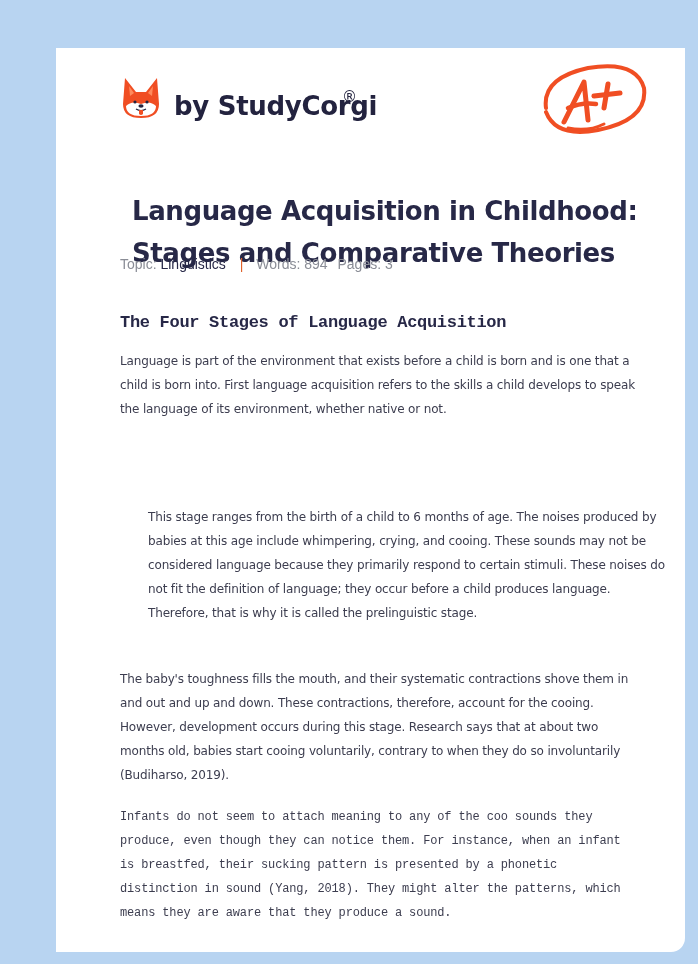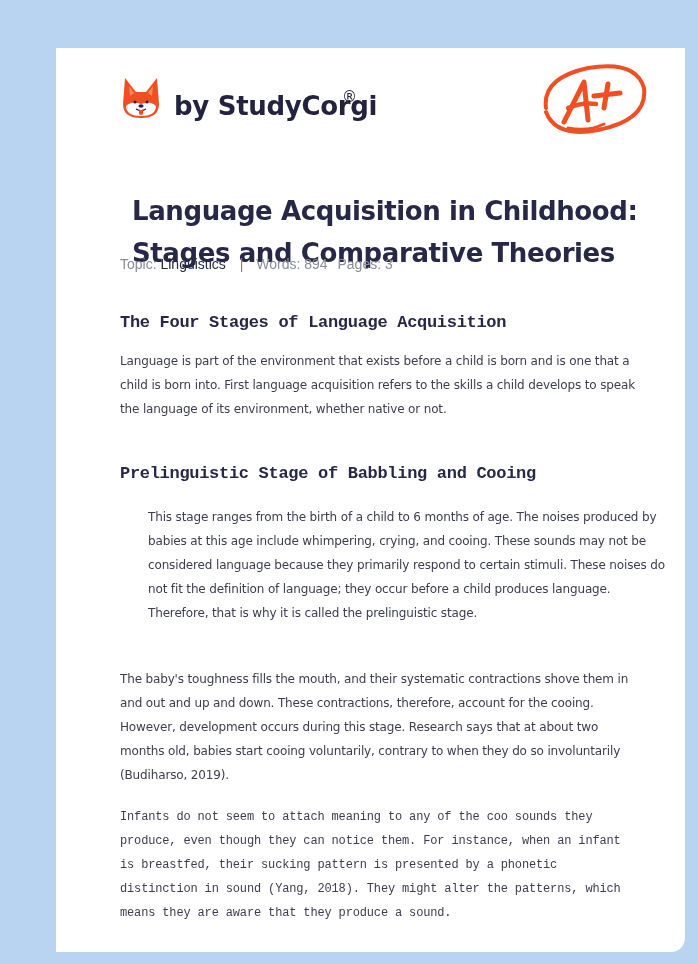--- a/index.html
+++ b/index.html
@@ -133,18 +133,17 @@
     <span>Topic:</span>
     <span class="topic-value">Linguistics</span>
     <span class="sep">|</span>
     <span>Words: 894</span>
     <span class="pages">Pages: 3</span>
   </div>
 
   <h2 class="h-four">The Four Stages of Language Acquisition</h2>
   <p class="p1">Language is part of the environment that exists before a child is born and is one that a child is born into. First language acquisition refers to the skills a child develops to speak the language of its environment, whether native or not.</p>
 
-  <h2 class="h-preling">Prelinguistic Stage of Babbling and Cooing</h2>
   <p class="p2">This stage ranges from the birth of a child to 6 months of age. The noises produced by babies at this age include whimpering, crying, and cooing. These sounds may not be considered language because they primarily respond to certain stimuli. These noises do not fit the definition of language; they occur before a child produces language. Therefore, that is why it is called the prelinguistic stage.</p>
   <p class="p3">The baby's toughness fills the mouth, and their systematic contractions shove them in and out and up and down. These contractions, therefore, account for the cooing. However, development occurs during this stage. Research says that at about two months old, babies start cooing voluntarily, contrary to when they do so involuntarily (Budiharso, 2019).</p>
   <p class="p4">Infants do not seem to attach meaning to any of the coo sounds they produce, even though they can notice them. For instance, when an infant is breastfed, their sucking pattern is presented by a phonetic distinction in sound (Yang, 2018). They might alter the patterns, which means they are aware that they produce a sound.</p>
 
 </div>
 
 </body></html>

